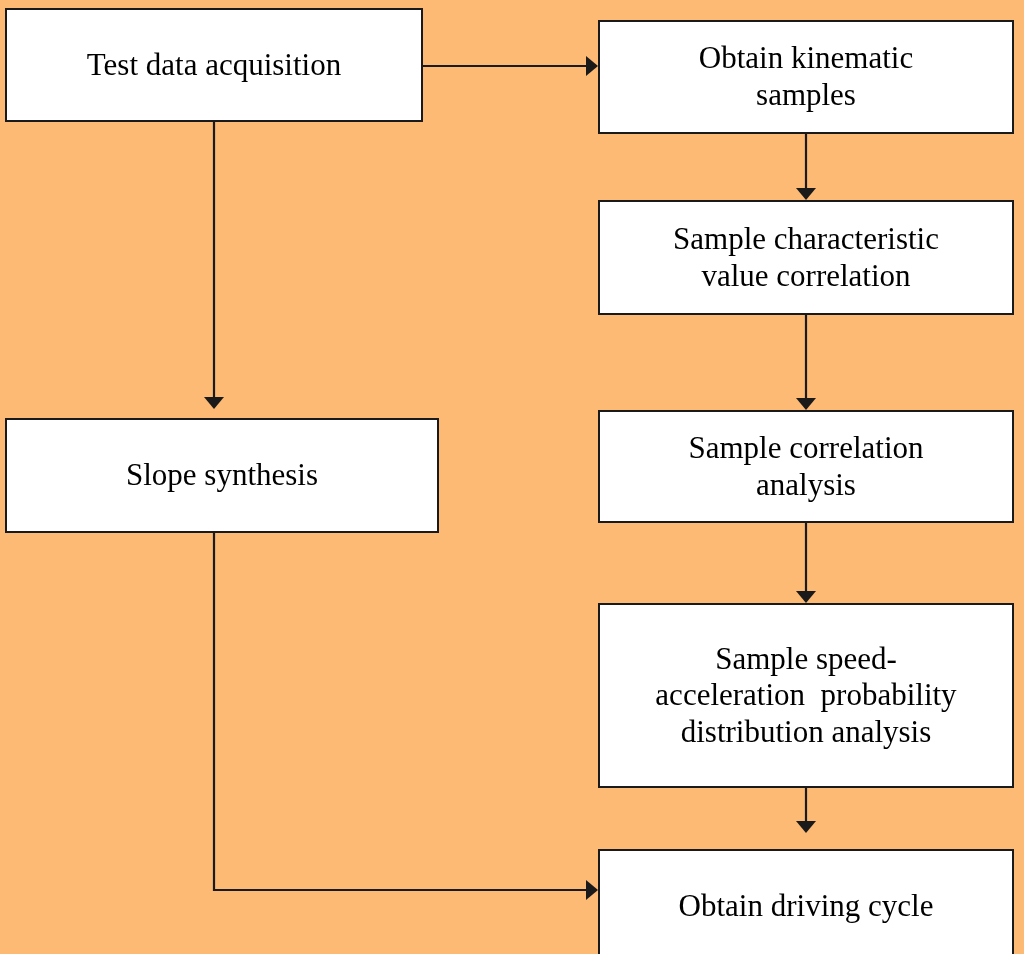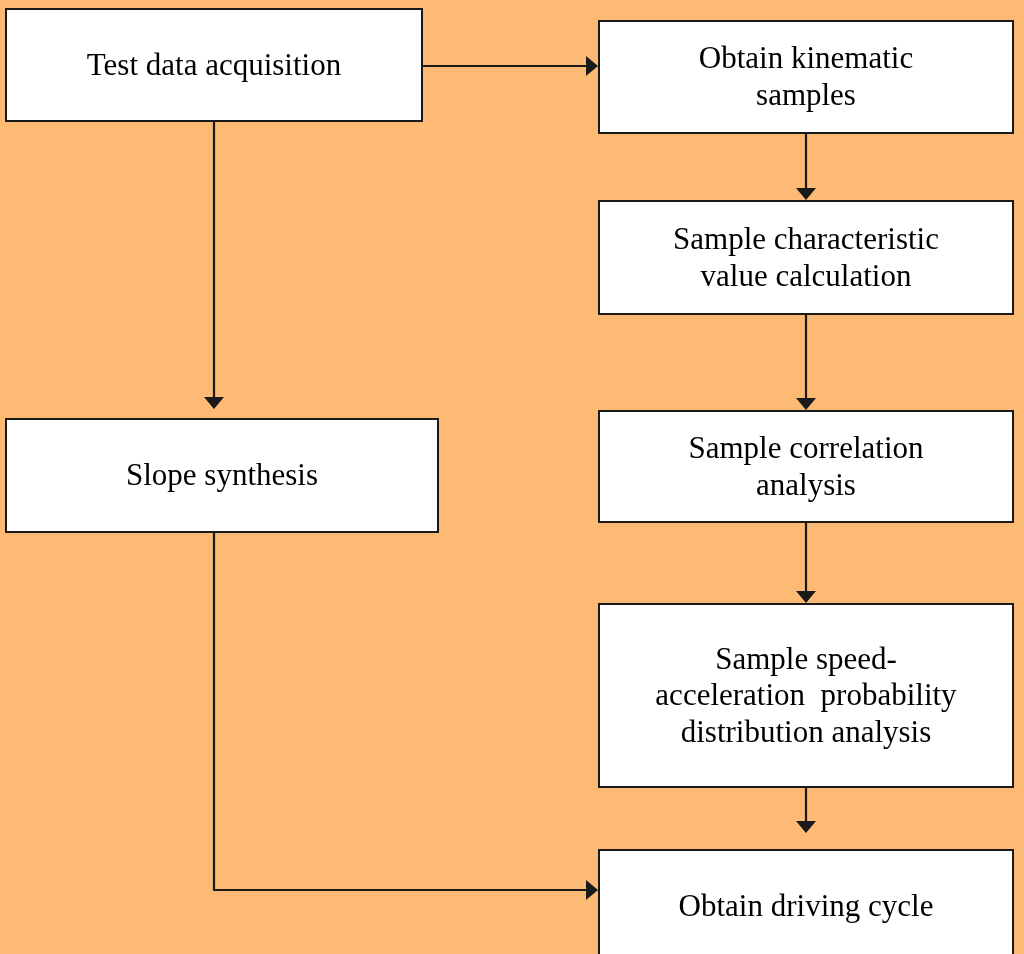--- a/index.html
+++ b/index.html
@@ -103,21 +103,21 @@
     <span class="node-label">Test data acquisition</span>
   </div>
 
   <div class="node" id="n-obtain-kinematic">
     <span class="node-label">Obtain kinematic
 samples</span>
   </div>
 
   <div class="node" id="n-sample-characteristic">
     <span class="node-label">Sample characteristic
-value calculation</span>
+value correlation</span>
   </div>
 
   <div class="node" id="n-sample-correlation">
     <span class="node-label">Sample correlation
 analysis</span>
   </div>
 
   <div class="node" id="n-sample-speed-accel">
     <span class="node-label">Sample speed-
 acceleration  probability

